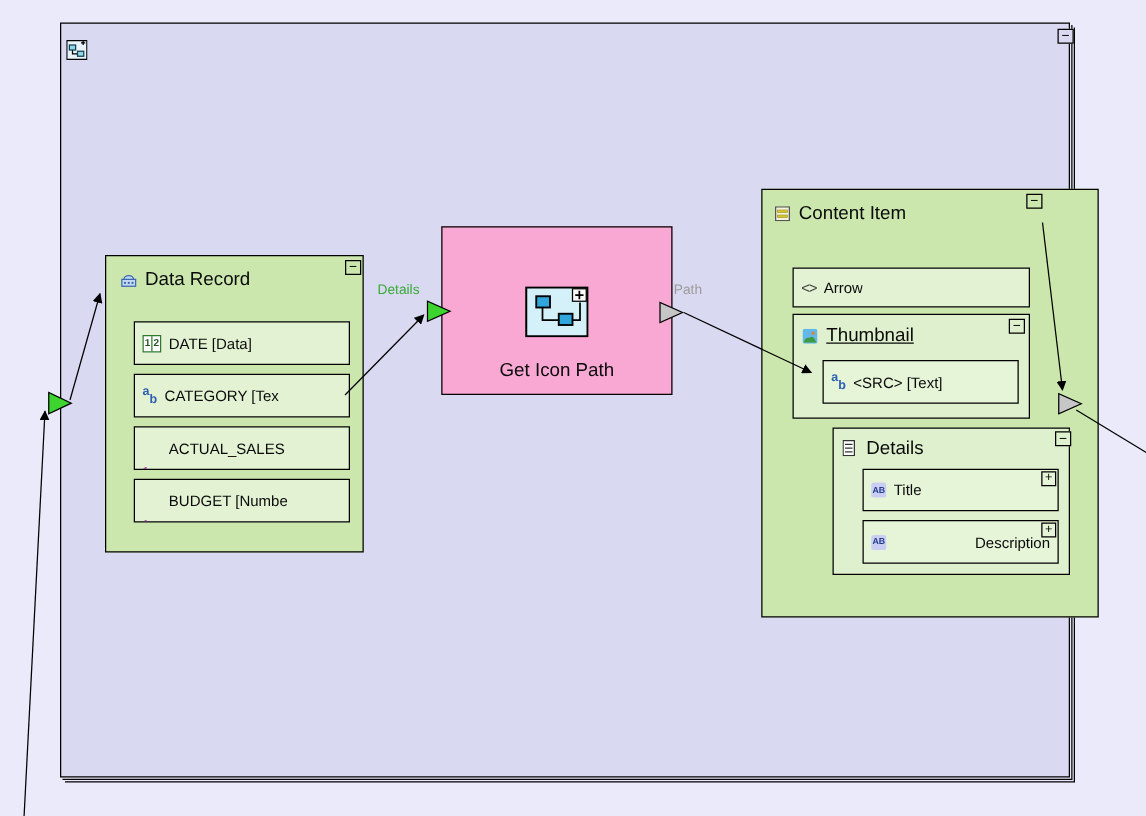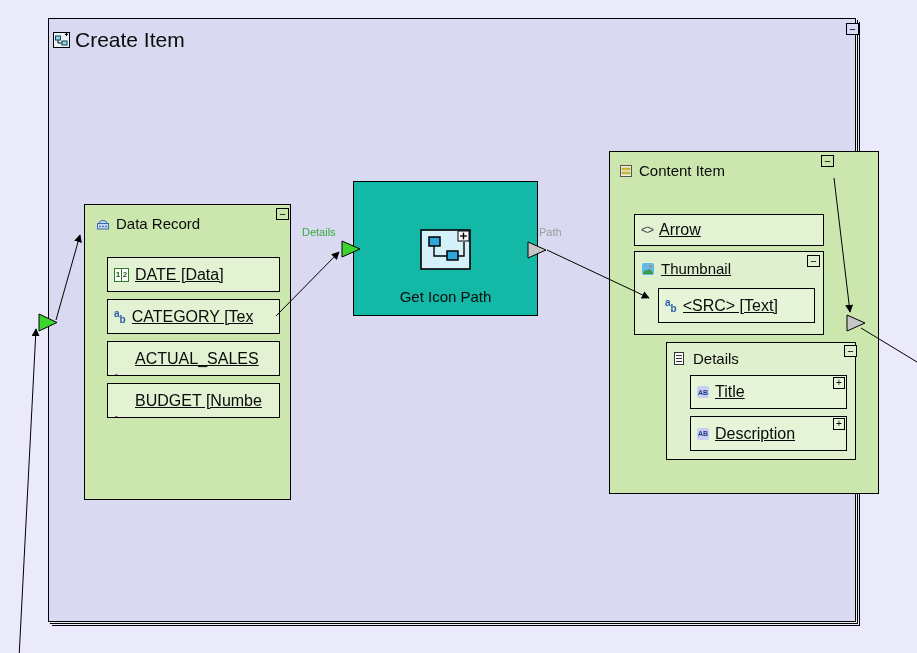--- a/index.html
+++ b/index.html
@@ -59,33 +59,33 @@
   }
   .field{
     position:absolute;
     background:#E3F2D2;
     border:1px solid #000;
     box-sizing:border-box;
     display:flex;align-items:center;
     padding:0 6px;gap:6px;
     overflow:hidden;white-space:nowrap;
   }
-  .field-label{font-size:16px;color:#0a0a0a;overflow:hidden;white-space:nowrap;text-decoration:underline;}
+  .field-label{font-size:12px;color:#0a0a0a;overflow:hidden;white-space:nowrap;}
   .sub-box{
     position:absolute;
     background:#DFF0CE;
     border:1px solid #000;
     box-sizing:border-box;
   }
   .sub-box .field{background:#E6F4D8;}
 
   
   #get-icon-path{
     position:absolute;
-    background:#14b8a6;
+    background:#f9a8d4;
     border:1px solid #000;
     box-sizing:border-box;
   }
   .process-label{
     position:absolute;left:0;top:106px;width:100%;
     text-align:center;font-size:15px;color:#0a0a0a;
   }
 
   
   .num-icon{display:inline-block;color:#A020A0;font-weight:bold;font-size:9px;line-height:9px;flex:0 0 auto;margin-top:43px;}
@@ -121,24 +121,23 @@
   <div id="container">
 
     <svg class="abs" style="left:4px;top:13px;" width="17" height="16" viewBox="0 0 17 16">
       <rect x="0.5" y="0.5" width="16" height="15" fill="#E8F4FA" stroke="#000"></rect>
       <line x1="13.5" y1="0.6" x2="13.5" y2="4" stroke="#000"></line>
       <line x1="11.8" y1="2.3" x2="15.2" y2="2.3" stroke="#000"></line>
       <polyline points="5,8 5,11 9,11" fill="none" stroke="#000"></polyline>
       <rect x="2.5" y="4" width="5" height="4" fill="#8ED9E9" stroke="#16404F"></rect>
       <rect x="9" y="9" width="5" height="4" fill="#8ED9E9" stroke="#16404F"></rect>
     </svg>
-    <div class="container-title">Create Item</div>
     <div class="collapse-btn" style="left:797px;top:4px;background:#D9D9F2;">−</div>
 
-    <div class="green-node" style="left:35px;top:185px;width:207px;height:296px;">
+    <div class="green-node" style="left:35px;top:185px;width:207px;height:238px;">
       <svg class="abs" style="left:11px;top:13px;" width="14" height="12" viewBox="0 0 14 12">
         <path d="M3,6 A4,3.6 0 0 1 11,6 Z" fill="#C6D9F2" stroke="#3A6AB0"></path>
         <rect x="1.5" y="5.5" width="11" height="5.5" fill="#C6D9F2" stroke="#3A6AB0"></rect>
         <circle cx="4" cy="8.3" r="0.9" fill="#3A6AB0"></circle>
         <circle cx="7" cy="8.3" r="0.9" fill="#3A6AB0"></circle>
         <circle cx="10" cy="8.3" r="0.9" fill="#3A6AB0"></circle>
       </svg>
       <div class="node-title" style="left:31px;top:10px;">Data Record</div>
       <div class="collapse-btn" style="left:191px;top:3px;background:#CBE7AD;">−</div>
 
@@ -217,21 +216,21 @@
         </svg>
         <div class="node-title" style="left:26px;top:7px;">Details</div>
         <div class="collapse-btn" style="left:177px;top:2px;background:#DFF0CE;">−</div>
 
         <div class="field" style="left:23px;top:32px;width:157px;height:34px;">
           <span class="abcaps-icon">AB</span>
           <span class="field-label">Title</span>
           <div class="expand-btn" style="right:1px;top:1px;background:#E6F4D8;">+</div>
         </div>
 
-        <div class="field" style="left:23px;top:73px;width:157px;height:35px;">
+        <div class="field" style="left:23px;top:73px;width:157px;height:35px;justify-content:space-between;">
           <span class="abcaps-icon">AB</span>
           <span class="field-label">Description</span>
           <div class="expand-btn" style="right:1px;top:1px;background:#E6F4D8;">+</div>
         </div>
       </div>
     </div>
   </div>
 
   <div id="label-category" class="port-label" style="left:302px;top:226px;">Details</div>
   <div id="label-path" class="port-label" style="left:539px;top:226px;">Path</div>

